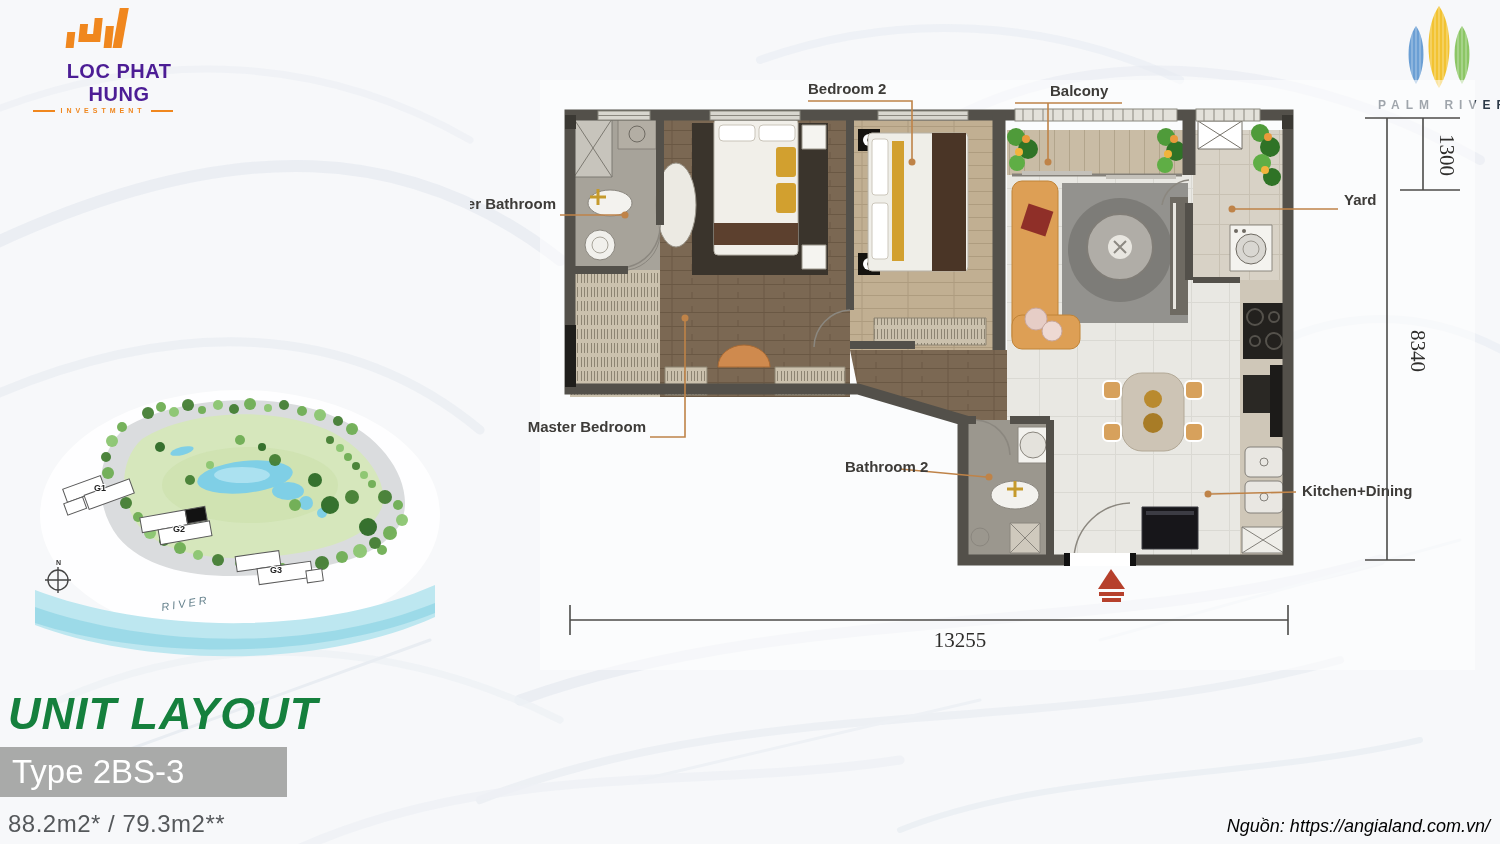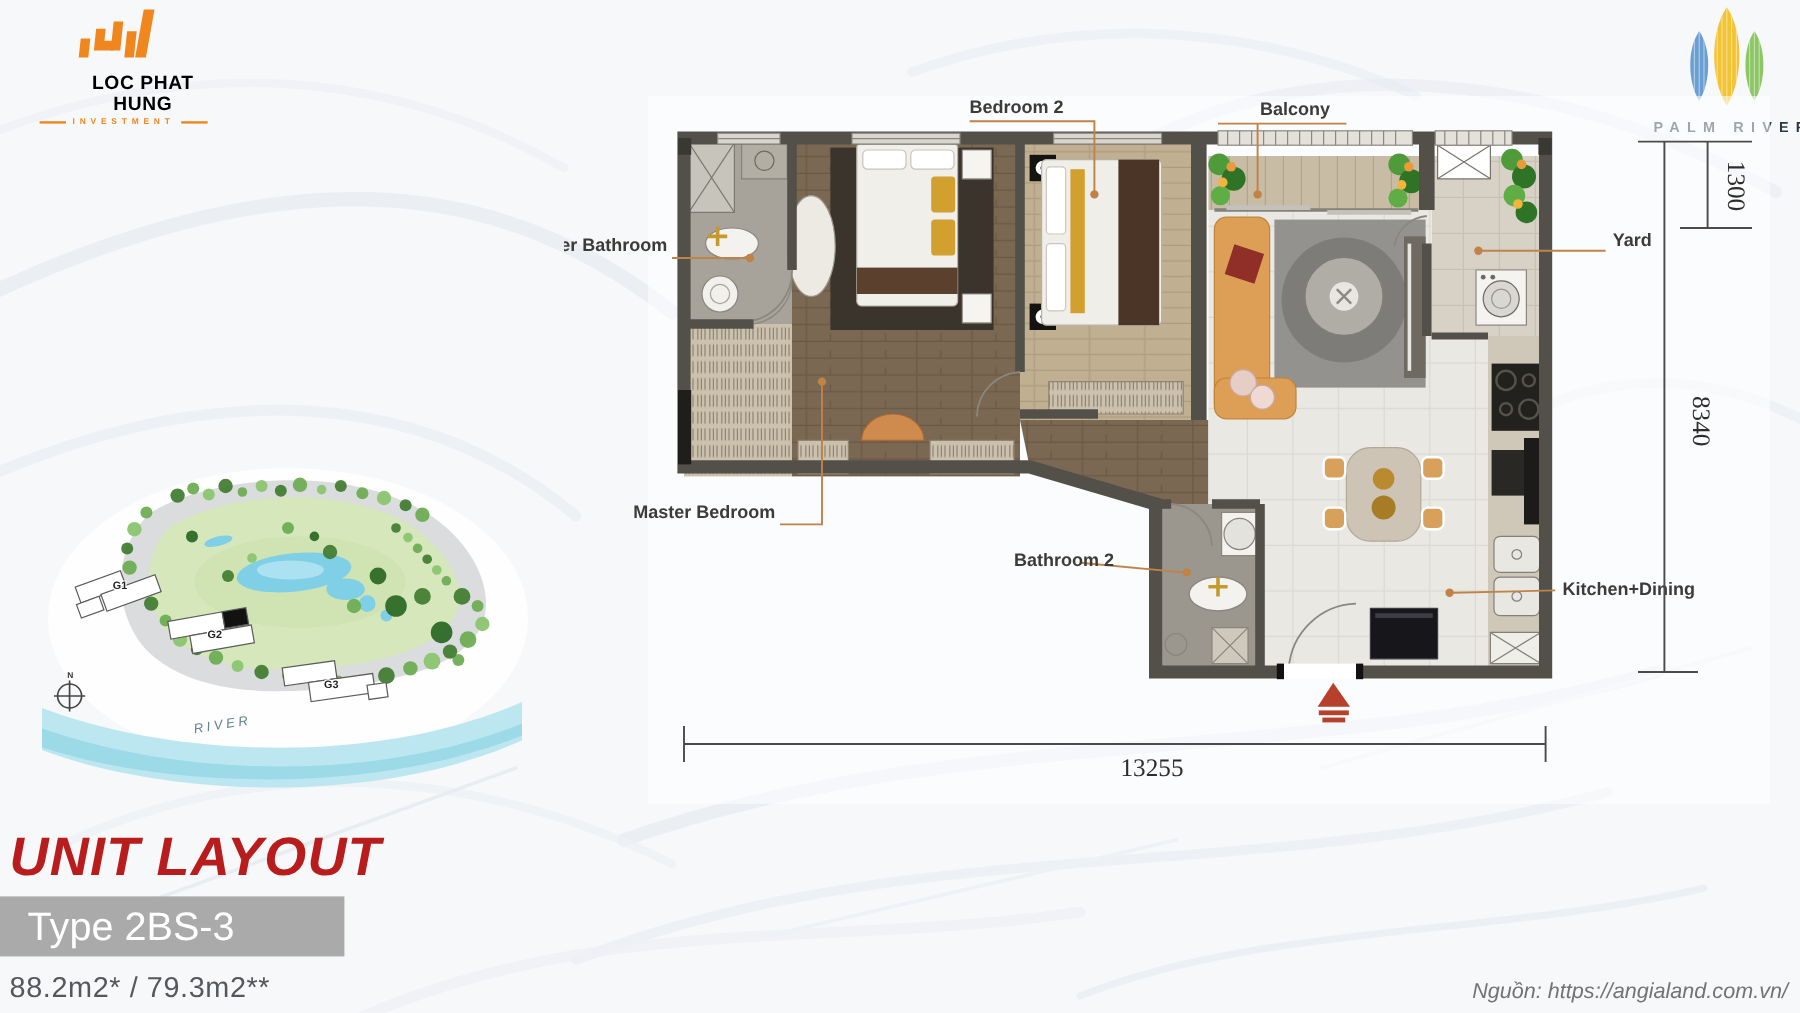--- a/index.html
+++ b/index.html
@@ -1,33 +1,33 @@
 <!DOCTYPE html>
 <html><head>
 <meta charset="utf-8">
 <style>
   html,body{margin:0;padding:0;}
   body{width:1500px;height:844px;position:relative;overflow:hidden;
        background:#f7f8fa;font-family:"Liberation Sans",sans-serif;}
   .abs{position:absolute;}
   
   #lph-logo{left:28px;top:6px;width:150px;text-align:center;}
-  #lph-logo .l1{color:#000000;font-weight:bold;font-size:16px;letter-spacing:.5px;margin-top:2px;margin-left:32px;}
+  #lph-logo .l1{color:#4c1d95;font-weight:bold;font-size:20px;letter-spacing:.5px;margin-top:2px;margin-left:32px;}
   #lph-logo .l2row{display:flex;align-items:center;justify-content:center;gap:5px;margin-top:1px;}
   #lph-logo .dash{height:2px;width:22px;background:#f0871e;}
   #lph-logo .l2{color:#f0871e;font-size:7px;font-weight:bold;letter-spacing:4px;}
   #palm-logo{left:1378px;top:4px;width:122px;text-align:center;}
   #palm-logo .pname{color:#2c3947;font-weight:bold;font-size:12px;letter-spacing:6px;margin-top:2px;white-space:nowrap;}
   
   #unit-title{left:8px;top:688px;font-size:45px;font-weight:bold;font-style:italic;
-              color:#b91c1c;letter-spacing:1px;}
+              color:#15803d;letter-spacing:1px;}
   #type-bar{left:0;top:747px;width:287px;height:50px;background:#a9aaa9;}
-  #type-bar span{color:#fff;font-size:33px;line-height:50px;padding-left:23px;display:block;}
+  #type-bar span{color:#fff;font-size:33px;line-height:50px;padding-left:12px;display:block;}
   #areas{left:8px;top:810px;font-size:24px;color:#55585b;letter-spacing:.5px;}
-  #source{right:10px;top:816px;font-size:18px;font-style:italic;color:#737373;}
+  #source{right:10px;top:816px;font-size:18px;font-style:italic;color:#000000;}
   
   .plan-label{font-family:"Liberation Sans",sans-serif;font-size:15px;font-weight:bold;fill:#3d3b38;}
   .dim-text{font-family:"Liberation Serif",serif;font-size:21px;fill:#2e2d2b;}
   .gtxt{font-family:"Liberation Sans",sans-serif;font-size:9px;font-weight:bold;fill:#222;
         paint-order:stroke;stroke:#ffffff;stroke-width:2px;}
   .river-txt{font-family:"Liberation Sans",sans-serif;font-size:11px;font-style:italic;
         fill:#64808c;letter-spacing:3px;}
   .ntxt{font-family:"Liberation Sans",sans-serif;font-size:7px;font-weight:bold;fill:#333;}
 </style>
 </head>

